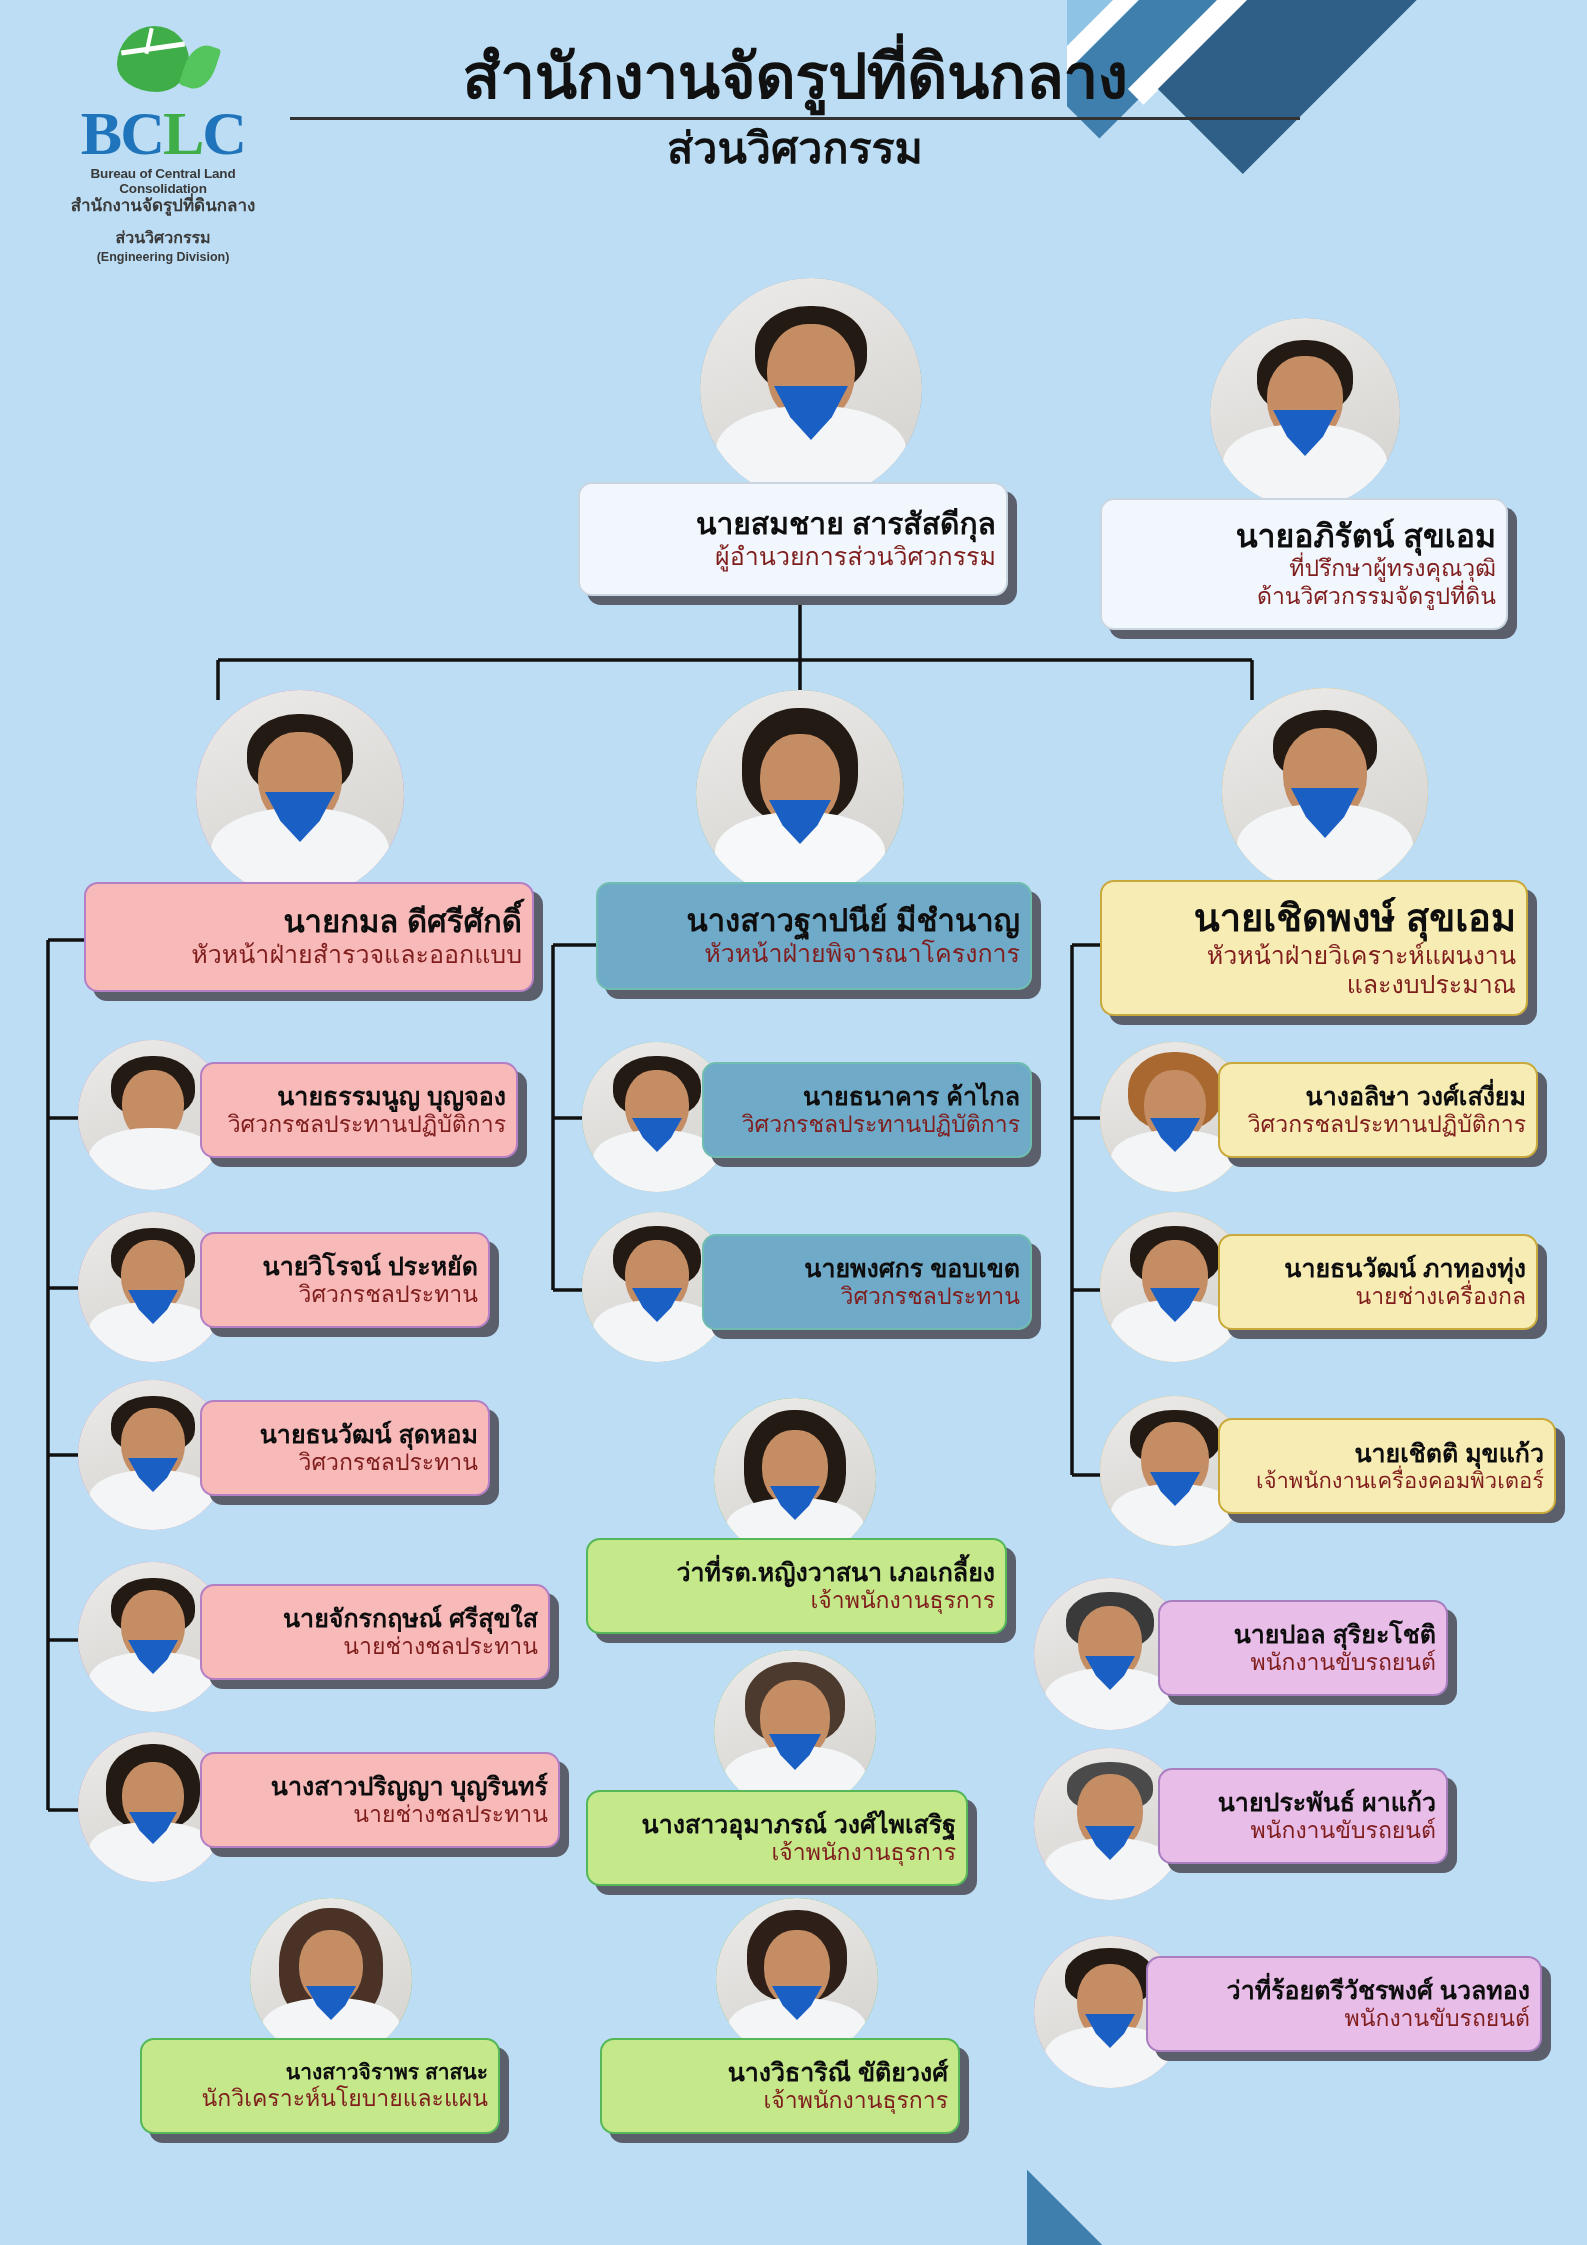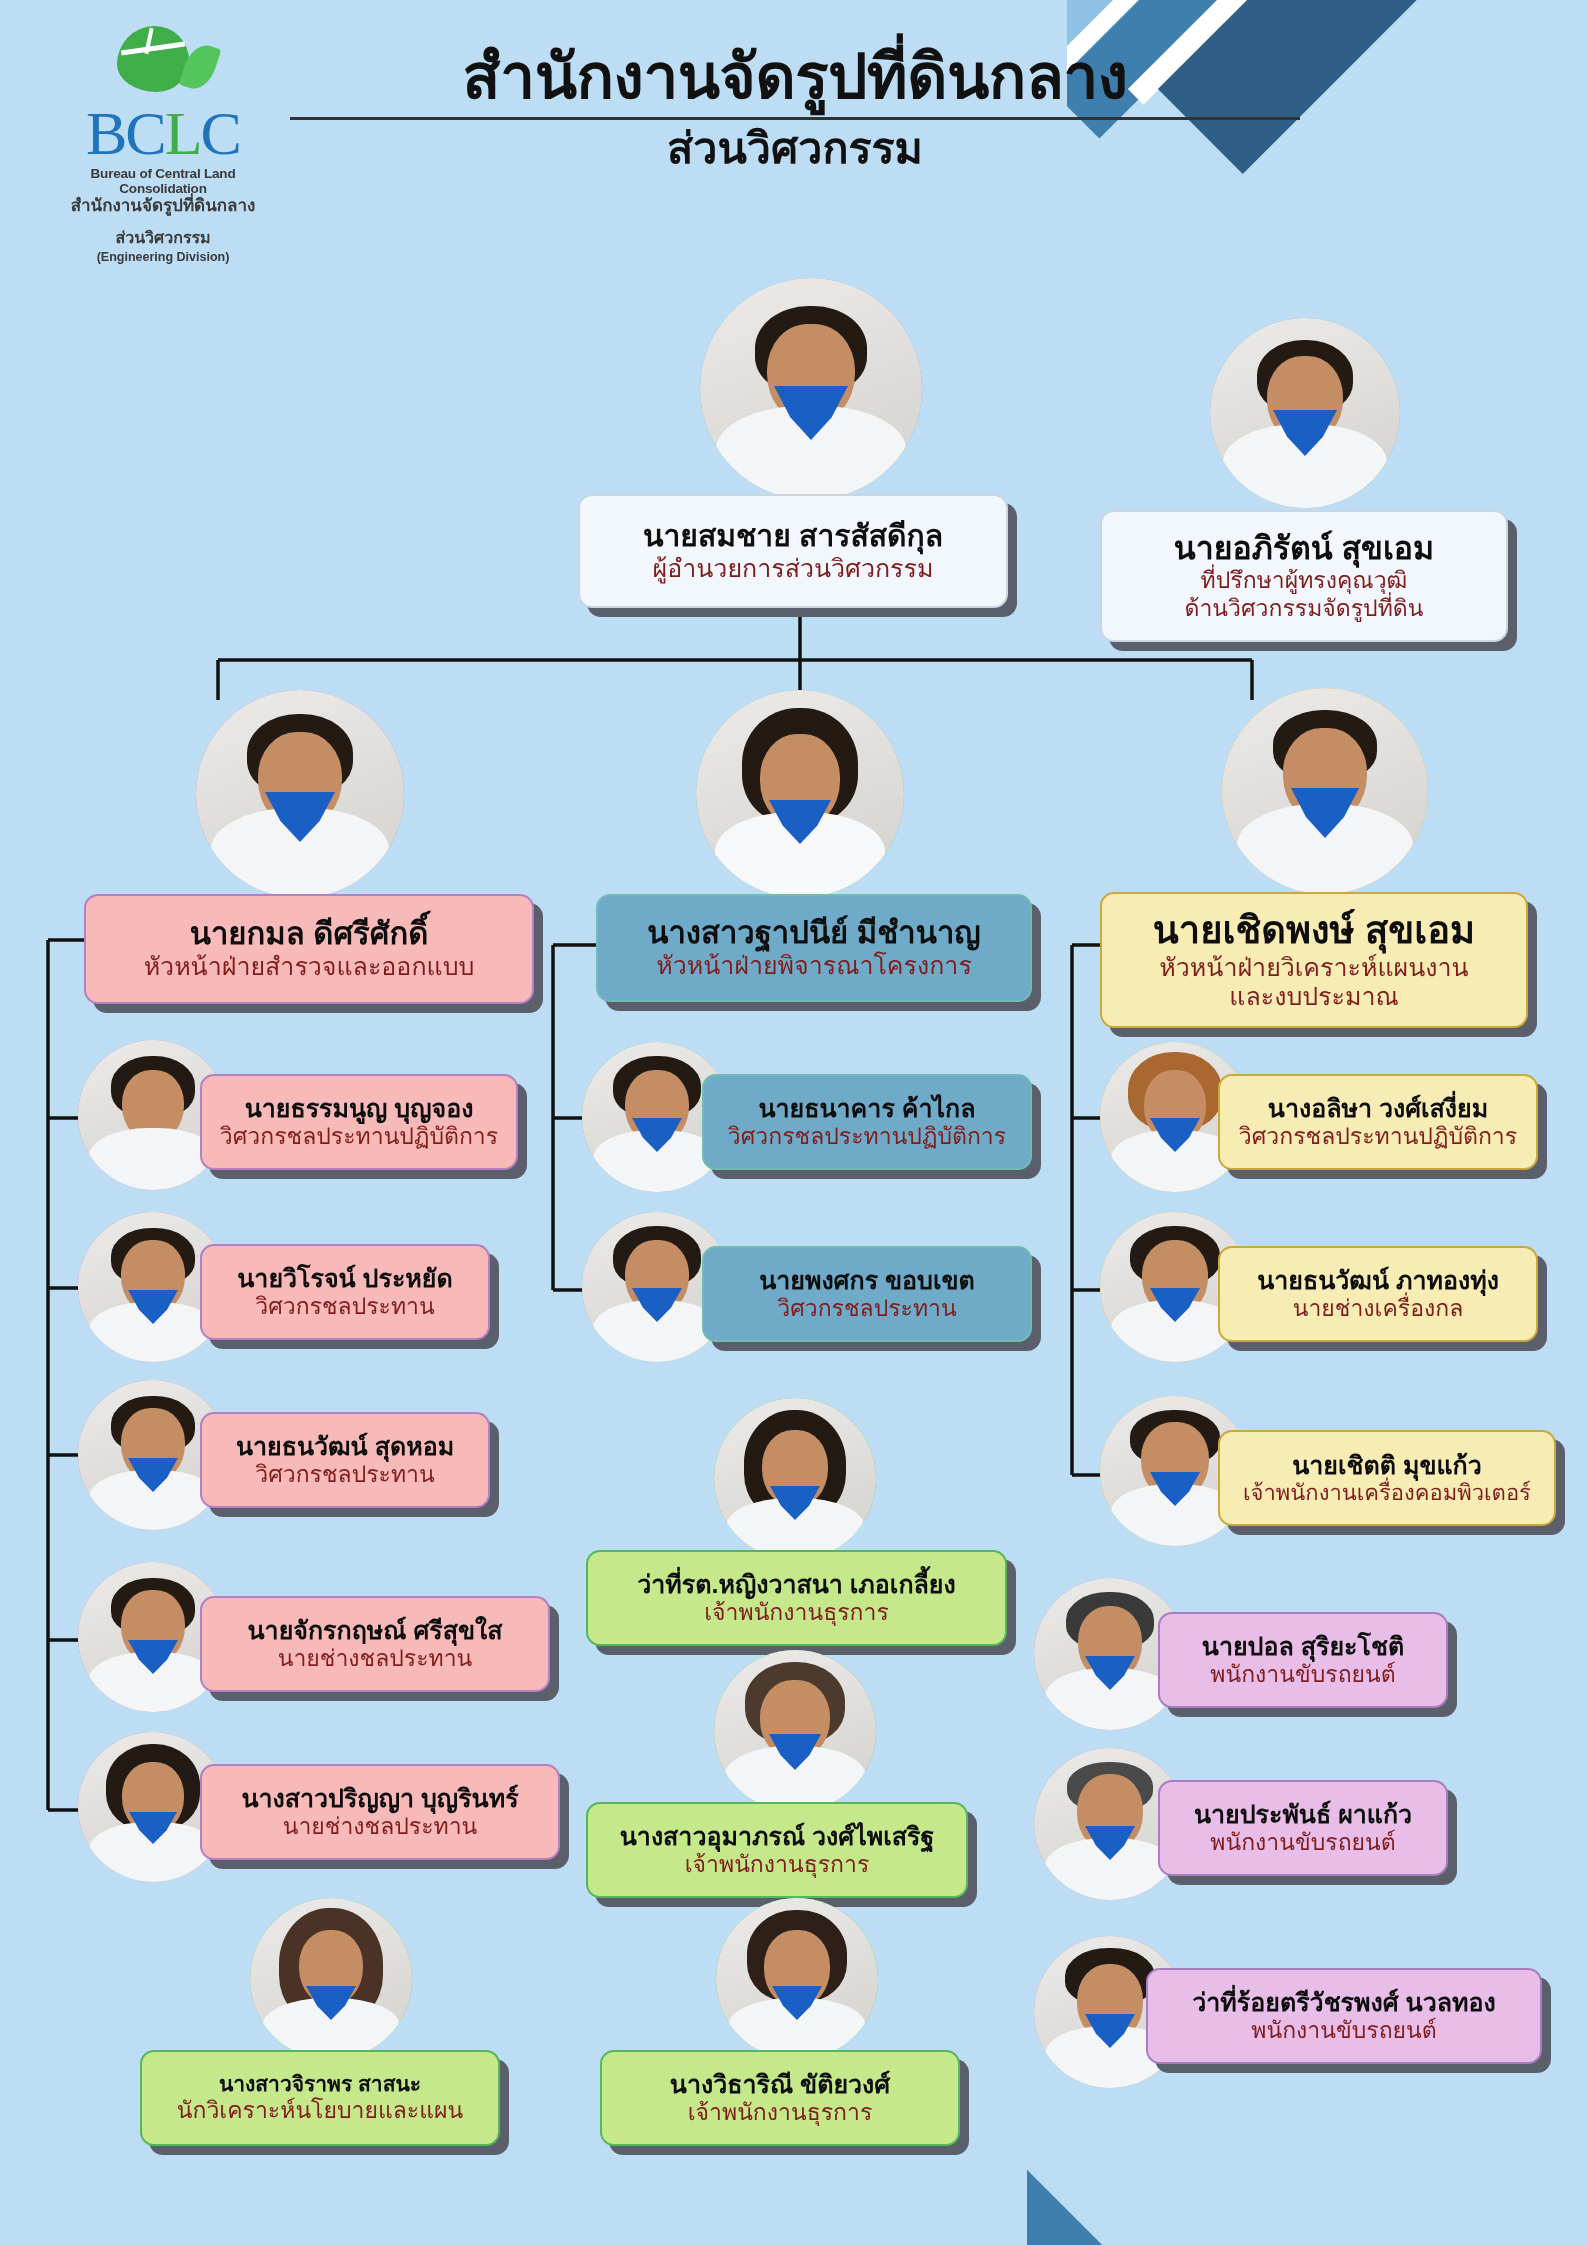--- a/index.html
+++ b/index.html
@@ -45,21 +45,21 @@
   .logo-leaf .blob::after {
     content: ""; position: absolute; left: 30px; top: 2px; width: 4px; height: 26px;
     background: #ffffff; transform: rotate(12deg);
   }
   .logo-leaf .spr {
     position: absolute; left: 82px; top: 22px; width: 30px; height: 46px;
     background: #54c45c; border-radius: 60% 10% 60% 10%;
     transform: rotate(18deg);
   }
   .logo-text {
-    font-size: 62px; font-weight: normal; letter-spacing: -2px; line-height: 0.95;
+    font-size: 62px; font-weight: bold; letter-spacing: -2px; line-height: 0.95;
     color: #1f74bb; font-family: "Liberation Serif", serif;
   }
   .logo-text .g { color: #3fae49; }
   .logo-sub1 { font-size: 13.5px; color: #3a3a3a; font-weight: bold; margin-top: 3px; letter-spacing: -0.2px;}
   .logo-sub2 { font-size: 17px; color: #3a3a3a; font-weight: bold; line-height: 1.15; }
   .logo-sub3 { font-size: 16px; color: #3a3a3a; font-weight: bold; margin-top: 10px; }
   .logo-sub4 { font-size: 12.5px; color: #3a3a3a; font-weight: bold; }
 
   .title-wrap { position: absolute; left: 290px; top: 42px; width: 1010px; text-align: center; }
   .title-main {
@@ -98,24 +98,23 @@
     background: #1a5fc4;
     clip-path: polygon(0 0, 100% 0, 78% 58%, 50% 100%, 22% 58%);
   }
 
   .card {
     position: absolute;
     border-radius: 14px;
     border: 2.5px solid rgba(0,0,0,.25);
     box-shadow: 9px 9px 0 0 #5a5f6b;
     display: flex; flex-direction: column;
-    align-items: center; justify-content: center;
+    align-items: flex-end; justify-content: center;
     text-align: center;
     padding: 6px 10px;
-    margin-top: 12px;
   }
   .card .nm { font-weight: bold; color: #0e0e0e; line-height: 1.16; }
   .card .rl { color: #7f1d1d; line-height: 1.18; }
 
   
   .c-white  { background: #f1f7fc; border-color: #c9d6e2; }
   .c-pink   { background: #f8b9b9; border-color: #b47fc4; }
   .c-blue   { background: #70aac9; border-color: #6fbdb0; }
   .c-yellow { background: #f7ecb4; border-color: #c9a93c; }
   .c-green  { background: #c4e88a; border-color: #54b858; }

